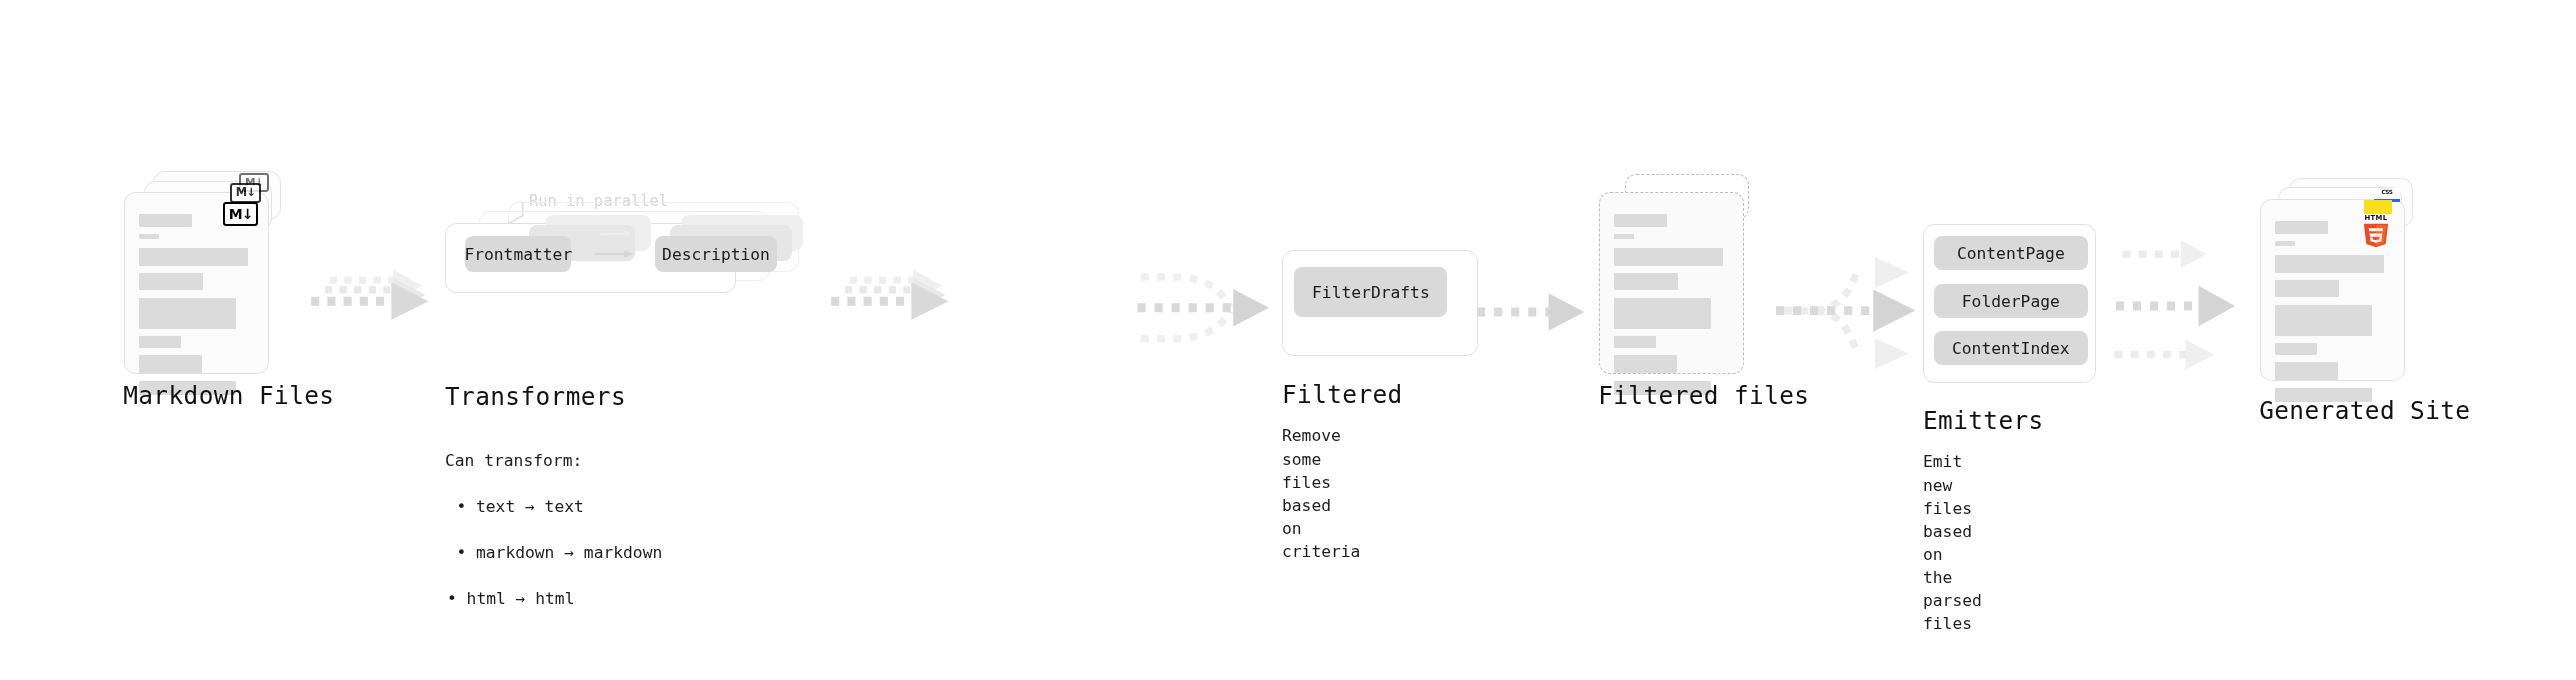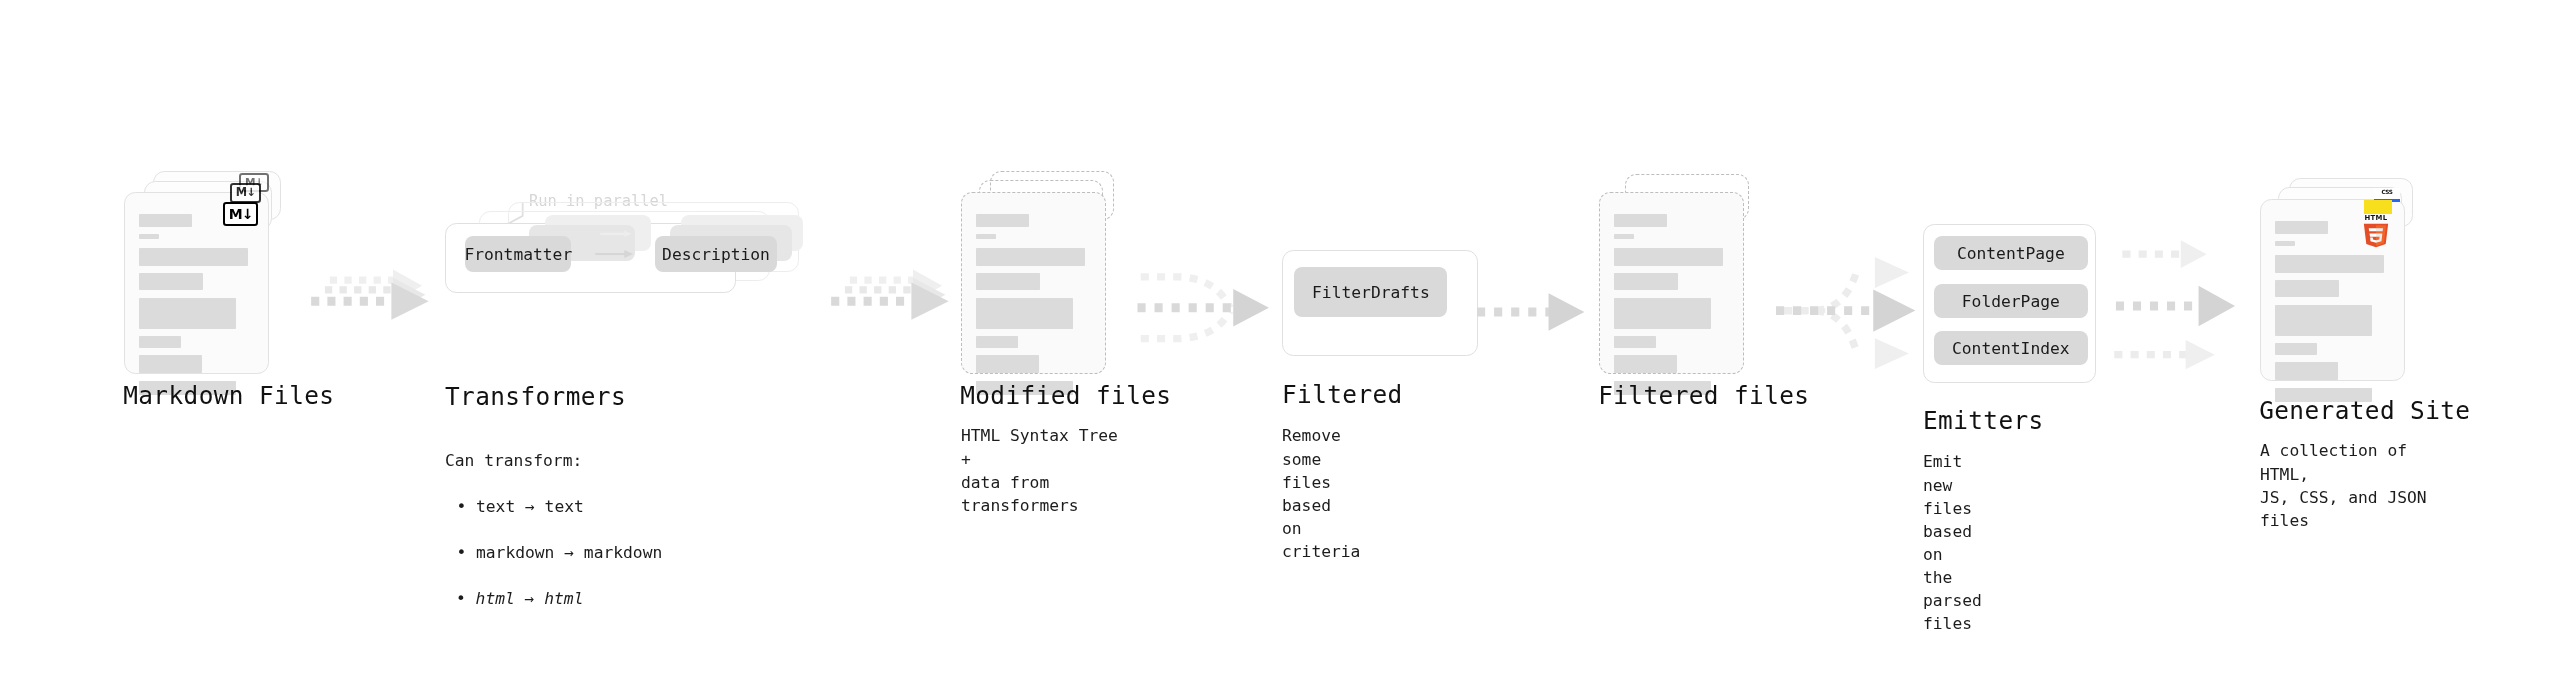--- a/index.html
+++ b/index.html
@@ -232,60 +232,39 @@
       <div class="chip" style="left:210px; top:41px; width:122px; height:36px;">
         <span>Description</span>
       </div>
     </div>
 
     <div class="stage-title" style="position:absolute; left:0px; top:187px;">Transformers</div>
     <div class="stage-desc" style="position:absolute; left:0px; top:219px;">
       <div>Can transform:</div>
       <div style="margin-left:11.4px;">•&nbsp;<span>text → text</span></div>
       <div style="margin-left:11.4px;">•&nbsp;<span>markdown → markdown</span></div>
-      <div style="margin-left:11px;font-style:italic;">•&nbsp;<span>html → html</span></div>
+      <div style="margin-left:2px;">•&nbsp;<span>html → html</span></div>
     </div>
   </div>
 
   <svg style="position:absolute; left:827px; top:268px;" width="138" height="77" viewBox="0 0 170 95">
     <g stroke="#efefef" stroke-width="9" stroke-dasharray="9 9" fill="#efefef">
       <line x1="28" y1="15" x2="112" y2="15"></line>
       <polygon points="106,2 142,22 106,42" stroke="none"></polygon>
     </g>
     <g stroke="#e8e8e8" stroke-width="9" stroke-dasharray="9 9" fill="#e8e8e8">
       <line x1="22" y1="27" x2="112" y2="27"></line>
       <polygon points="106,12 146,33 106,54" stroke="none"></polygon>
     </g>
     <g stroke="#d9d9d9" stroke-width="11" stroke-dasharray="10 10" fill="#d9d9d9">
       <line x1="5" y1="41" x2="112" y2="41"></line>
       <polygon points="104,18 150,41 104,64" stroke="none"></polygon>
     </g>
   </svg>
 
-  <div class="stage" style="left:961px; top:171px;">
-    <div class="doc-stack" style="width:171px; height:219px;">
-      <div class="doc dashed" style="left:29px; top:0px; width:124px; height:49px; background:transparent;"></div>
-      <div class="doc dashed" style="left:18px; top:9px; width:124px; height:49px; background:transparent;"></div>
-      <div class="doc dashed" style="left:0px; top:21px; width:145px; height:182px;">
-        <div class="doc-lines">
-          <div class="bar" style="width:53px;height:13px;"></div>
-          <div class="bar" style="width:19.5px;height:5.7px;margin-top:6.5px;"></div>
-          <div class="bar" style="width:109px;height:18px;margin-top:9px;"></div>
-          <div class="bar" style="width:64px;height:17px;margin-top:7.3px;"></div>
-          <div class="bar" style="width:97px;height:31px;margin-top:7.3px;"></div>
-          <div class="bar" style="width:42px;height:12.2px;margin-top:7.3px;"></div>
-          <div class="bar" style="width:63px;height:18.7px;margin-top:6.5px;"></div>
-          <div class="bar" style="width:97px;height:14px;margin-top:7.3px;"></div>
-        </div>
-      </div>
-    </div>
-    <div class="stage-title" style="position:absolute; left:-0.8px; top:210px;">Modified files</div>
-    <div class="stage-desc" style="position:absolute; left:0px; top:242px;">HTML Syntax Tree +
-data from transformers</div>
-  </div>
 
   <svg style="position:absolute; left:1131px; top:254px;" width="142" height="114" viewBox="0 0 175 140">
     <g fill="none" stroke-linecap="butt">
       <path d="M 12 28 L 60 28 Q 105 30 122 66" stroke="#efefef" stroke-width="9" stroke-dasharray="10 10"></path>
       <path d="M 12 104 L 60 104 Q 105 102 122 70" stroke="#efefef" stroke-width="9" stroke-dasharray="10 10"></path>
       <line x1="8" y1="66" x2="128" y2="66" stroke="#d9d9d9" stroke-width="11" stroke-dasharray="10 11"></line>
     </g>
     <polygon points="126,43 170,66 126,89" fill="#d4d4d4"></polygon>
   </svg>
 
@@ -391,18 +370,16 @@
           <text x="21" y="9" text-anchor="middle" font-family="DejaVu Sans, Liberation Sans, sans-serif" font-size="8.5" font-weight="bold" fill="#111111" letter-spacing="0.4">HTML</text>
           <path d="M6 13 L9 38 L21 42 L33 38 L36 13 Z" fill="#e44d26"></path>
           <path d="M21 15 L21 40.4 L30.8 37.2 L33.4 15 Z" fill="#f16529"></path>
           <path d="M12 18.5 L12.6 22.4 L21 22.4 L21 18.5 Z M13 25 L13.6 29 L21 29 L21 25 Z
                    M21 33.4 L17.2 32.4 L17 30 L13.8 30 L14.2 34.6 L21 36.5 Z" fill="#ffffff"></path>
           <path d="M21 18.5 L21 22.4 L29.2 22.4 L29.6 18.5 Z M21 25 L21 29 L25.4 29 L25 32.4 L21 33.4 L21 36.5 L27.8 34.6 L28.8 25 Z" fill="#ebebeb"></path>
         </svg>
       </div>
     </div>
     <div class="stage-title" style="position:absolute; left:-0.8px; top:218px;">Generated Site</div>
-    <div class="stage-desc" style="position:absolute; left:0px; top:250px;">A collection of HTML,
-JS, CSS, and JSON files</div>
   </div>
 
 </div>
 
 
 </body></html>

